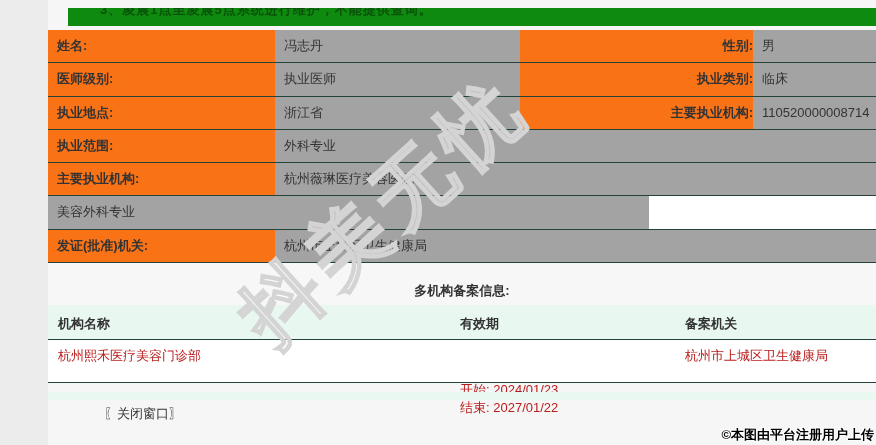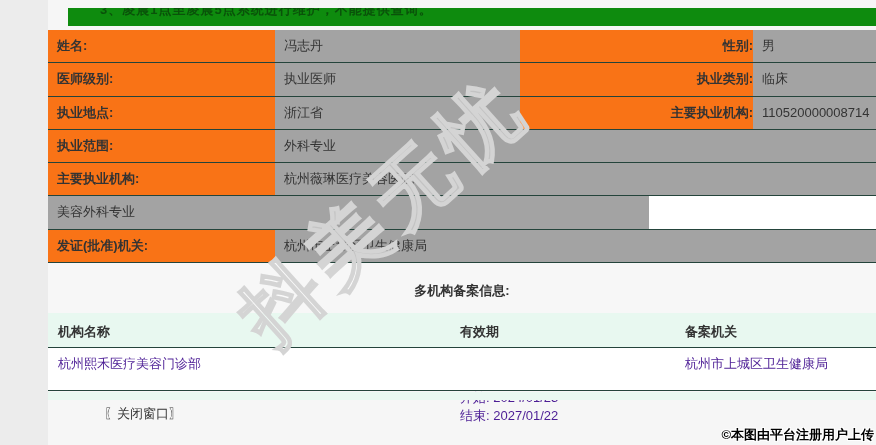--- a/index.html
+++ b/index.html
@@ -23,29 +23,29 @@
   .val { background:#a3a3a3; }
   .w-l1 { width:227px; } .w-v1 { width:245px; }
   .w-l2 { width:233px;text-align:right; } .w-v2 { width:123px; }
   .w-span { width:601px; }
   
   .section-head { position:absolute; left:0; top:263px; width:828px; height:50px;
     background:#f7f7f7; text-align:center; }
   .section-title { display:inline-block; margin-top:19px; font-size:13px;
     font-weight:bold; color:#333; }
   
-  .org-table { position:absolute; left:0; top:313px; width:828px; }
+  .org-table { position:absolute; left:0; top:305px; width:828px; }
   .org-head { position:relative; height:35px; background:#e8f8f0;
     border-bottom:1px solid #24443b; }
   .org-head span { position:absolute; top:10px; font-size:13px; font-weight:bold;
     color:#333; }
   .oh1 { left:10px; } .oh2 { left:412px; } .oh3 { left:637px; }
   .org-row { position:relative; height:43px; background:#fff;
     border-bottom:1px solid #24443b; }
-  .org-row .ocell { position:absolute; top:7px; font-size:13px; color:#4c1d95; }
+  .org-row .ocell { position:absolute; top:7px; font-size:13px; color:#b91c1c; }
   .oc1 { left:10px; } .oc2 { left:412px; line-height:18px;margin-top:34px; } .oc3 { left:637px; }
   .after-strip { position:absolute; left:0; top:392px; width:828px; height:8px;
     background:#e9f8f1; }
   
   .close-wrap { position:absolute; left:11px; top:404px; width:828px;
     text-align:left; text-indent:45px; }
   .close-link { font-size:13px; color:#333; text-decoration:none; cursor:pointer; }
   .copyright { position:absolute; right:2px; bottom:1px; font-size:13px;
     font-weight:bold; color:#000000;
     text-shadow:-1px -1px 0 #fff,1px -1px 0 #fff,-1px 1px 0 #fff,1px 1px 0 #fff; }

